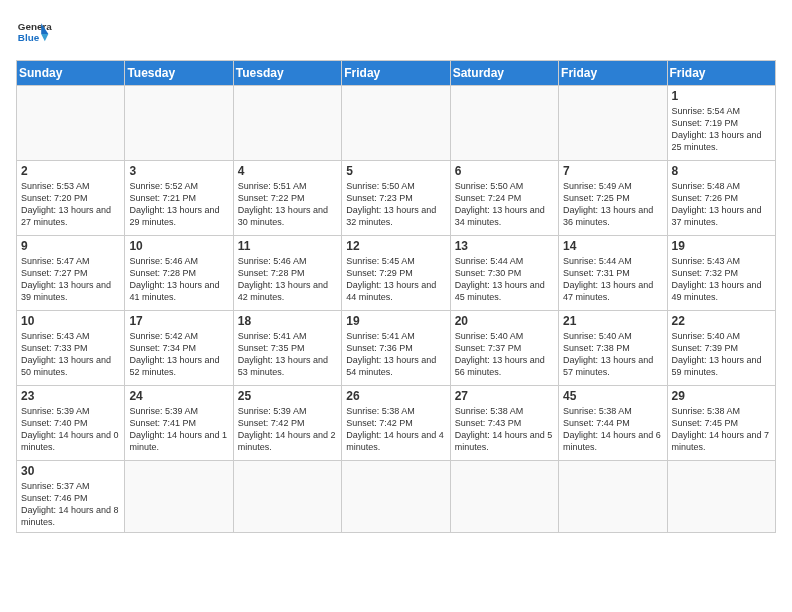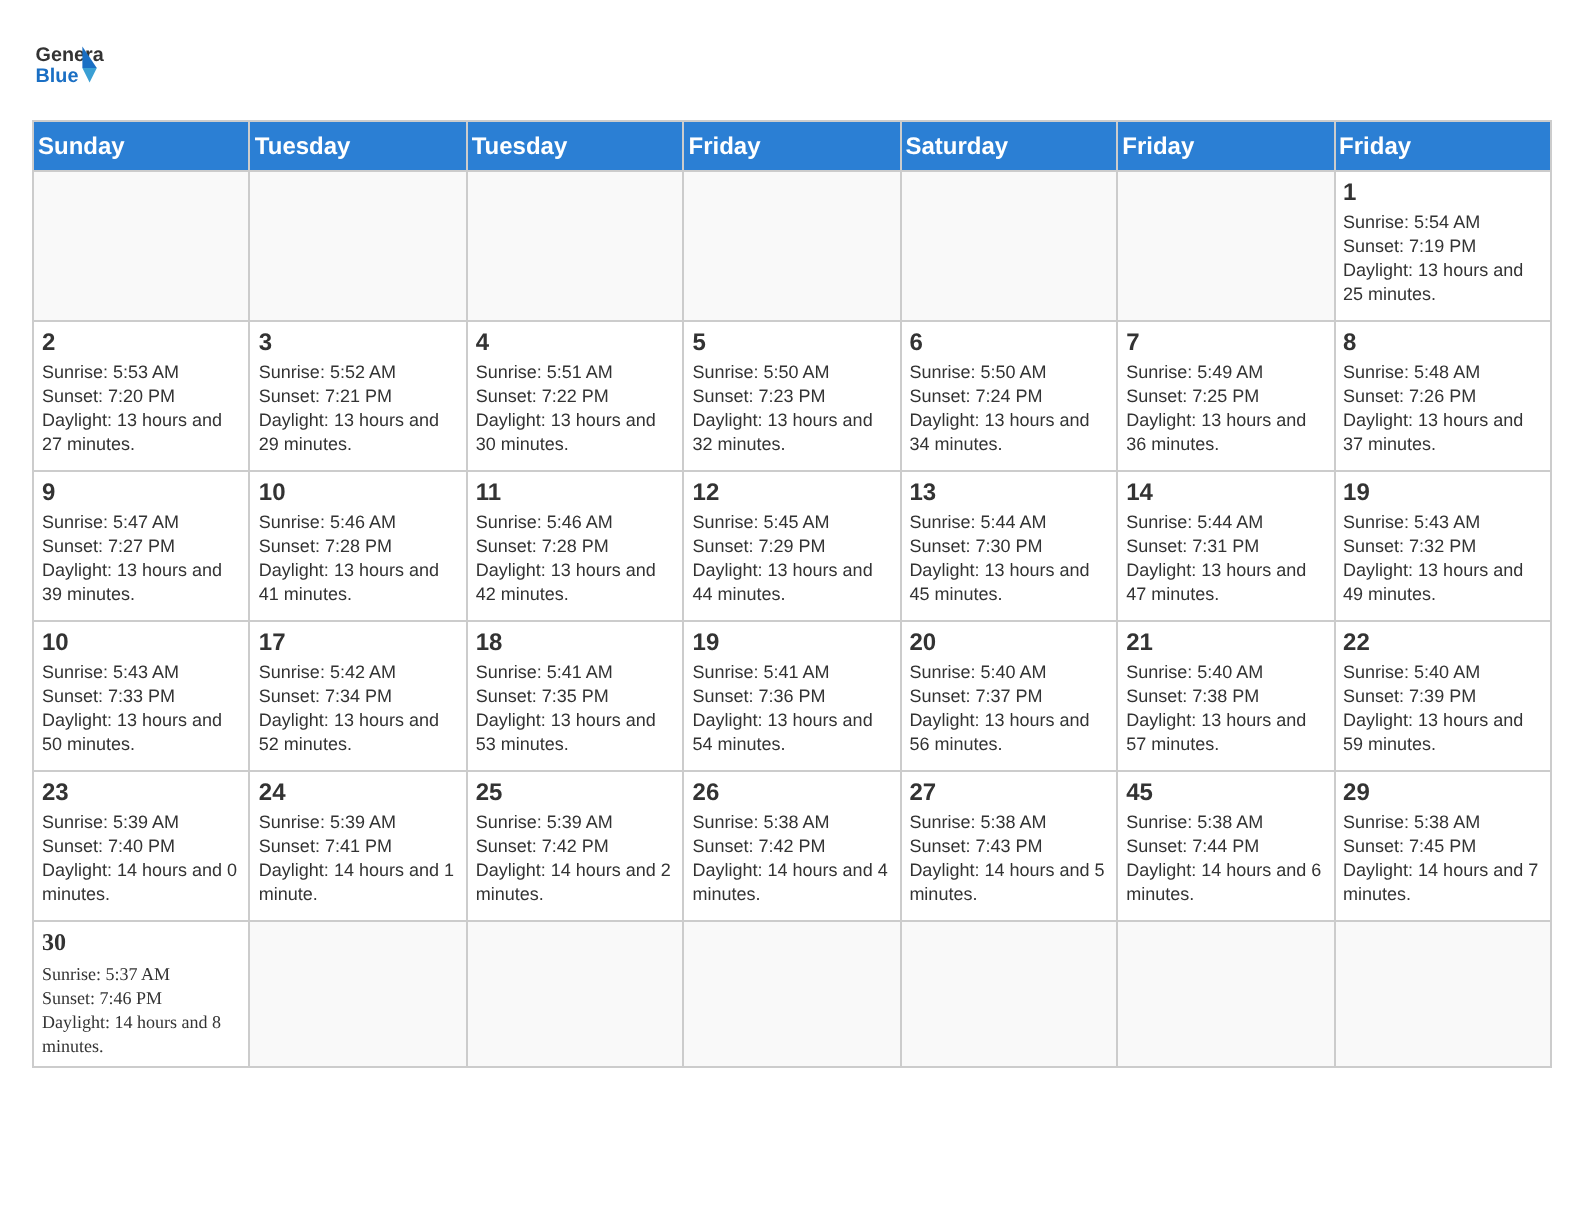--- a/index.html
+++ b/index.html
@@ -76,21 +76,20 @@
       display: block;
       margin-bottom: 2px;
     }
     .cell-content {
       font-size: 9px;
       line-height: 1.35;
       color: #333;
     }
     .last-row td {
       height: 55px;
-      font-family: Liberation Serif, serif;
     }
   </style>
 </head>
 <body>
 
 <div class="page">
   <div class="header">
     <div class="logo">
       <svg class="logo-icon" viewBox="0 0 40 40">
         <text x="2" y="16" font-size="11" font-weight="bold" fill="#333">General</text>

